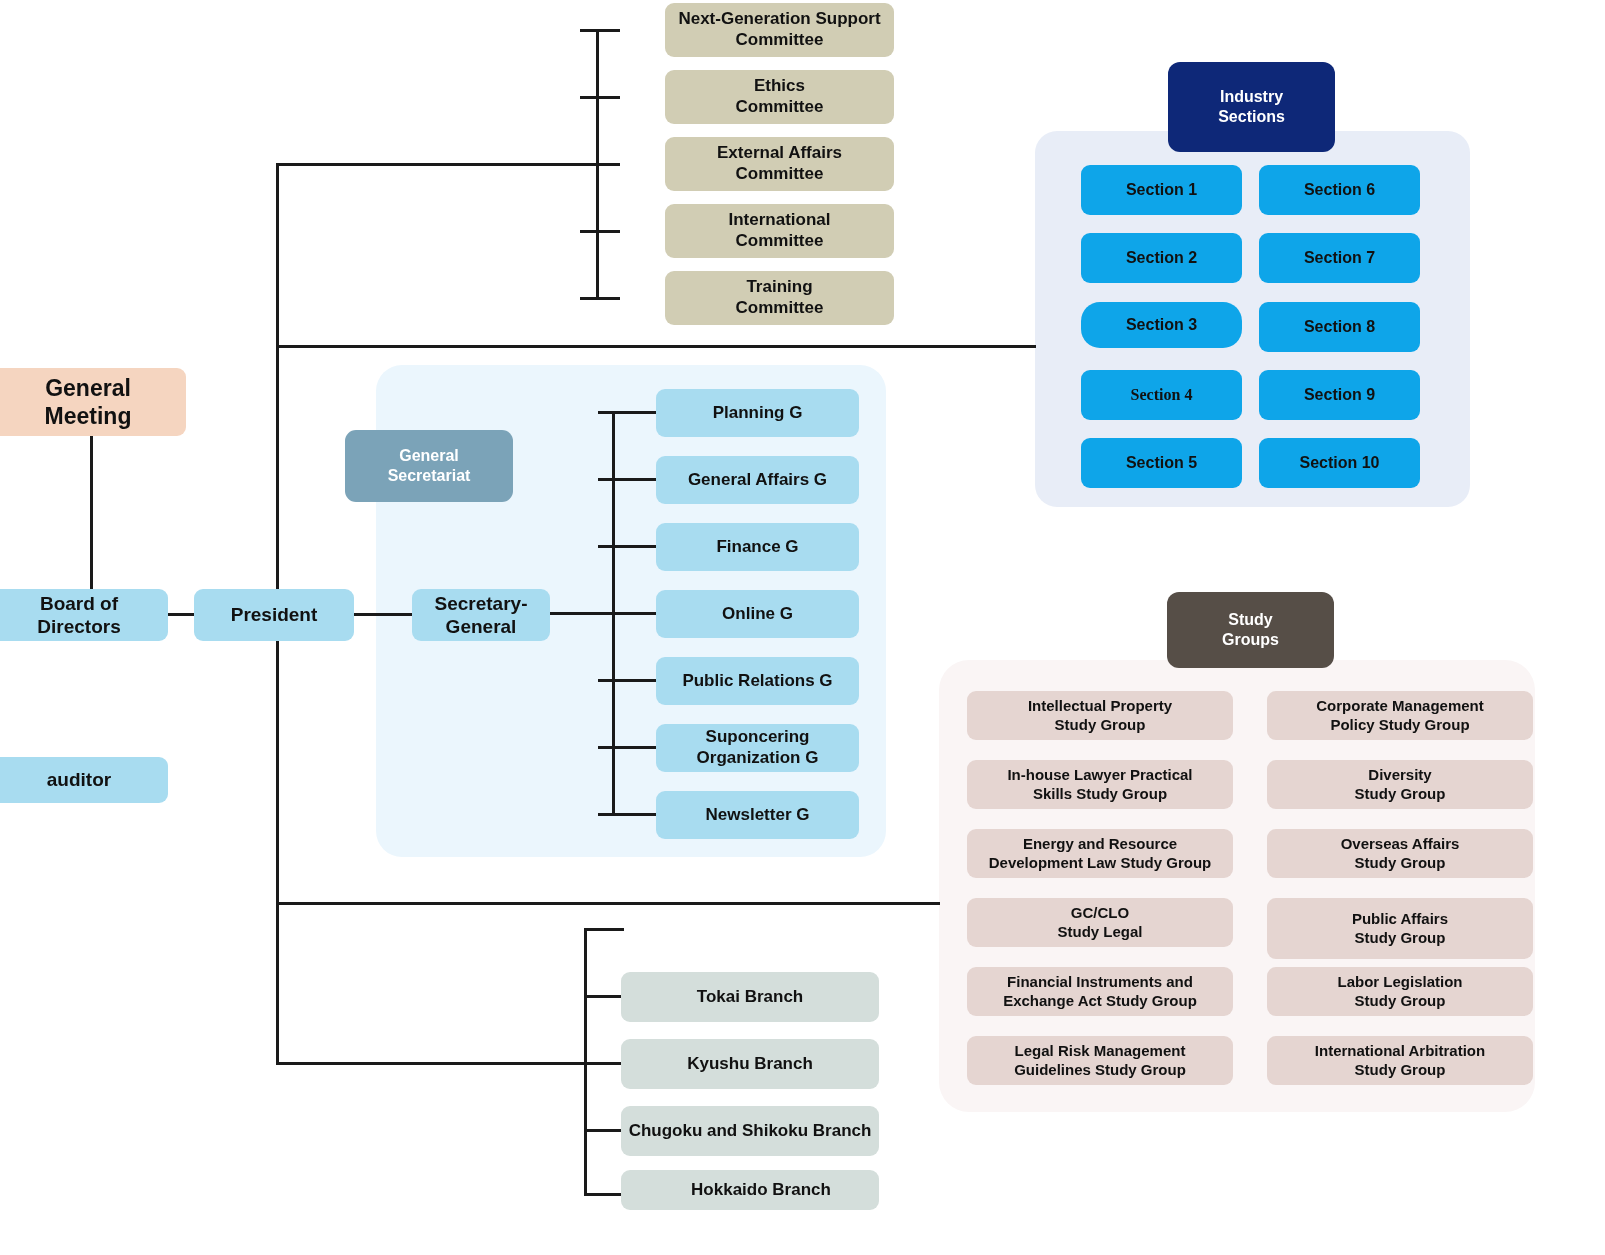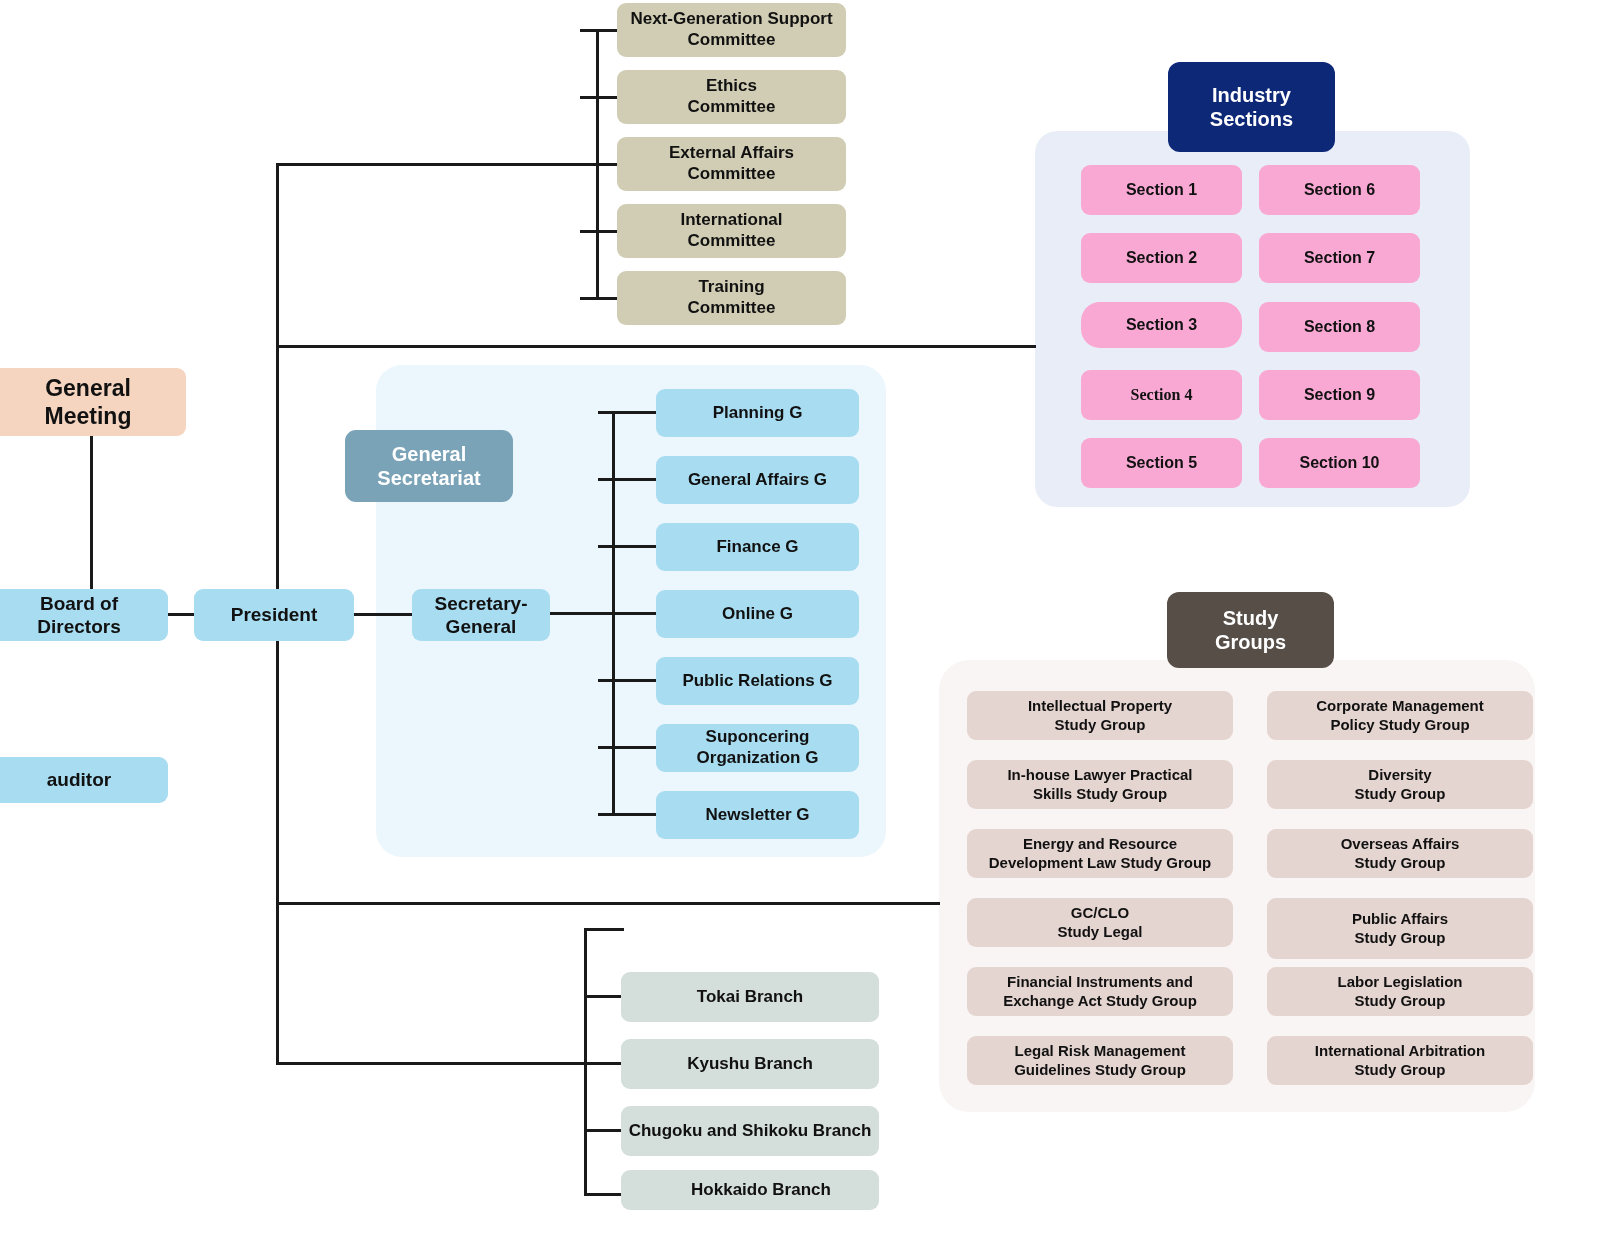--- a/index.html
+++ b/index.html
@@ -39,40 +39,40 @@
     color: #111111;
     font-weight: bold;
     line-height: 1.22;
     white-space: pre-line;
     padding: 2px 6px;
   }
 
   
   .n-blue      { background: #a8dcf0; }
   .n-peach     { background: #f5d5c0; }
-  .n-beige     { background: #d1cdb4; }
-  .n-section   { background: #f9a8d4; }
+  .n-beige     { background: #d1cdb4; margin-left: 48px; }
+  .n-section   { background: #0ea5e9; }
   .n-study     { background: #e5d5d1; }
   .n-branch    { background: #d4dedb; }
   .n-slate     { background: #7ba3b8; color: #ffffff; border-radius: 11px; }
   .n-navy      { background: #0e2878; color: #ffffff; border-radius: 12px; }
   .n-brown     { background: #564e47; color: #ffffff; border-radius: 12px; }
 
   
   .panel {
     position: absolute;
     box-sizing: border-box;
   }
   .p-secretariat { background: #ebf6fd; border-radius: 26px; }
   .p-sections    { background: #e8edf7; border-radius: 22px; }
   .p-study       { background: #faf5f5; border-radius: 30px; }
 
   
   .fs-23 { font-size: 23px; }
-  .fs-20 { font-size: 20px; }
+  .fs-20 { font-size: 16px; }
   .fs-19 { font-size: 19px; }
   .fs-17 { font-size: 17px; }
   .fs-16 { font-size: 16px; }
   .fs-15 { font-size: 15px; }
 </style>
 </head>
 <body>
 
 <div id="chart">
 

